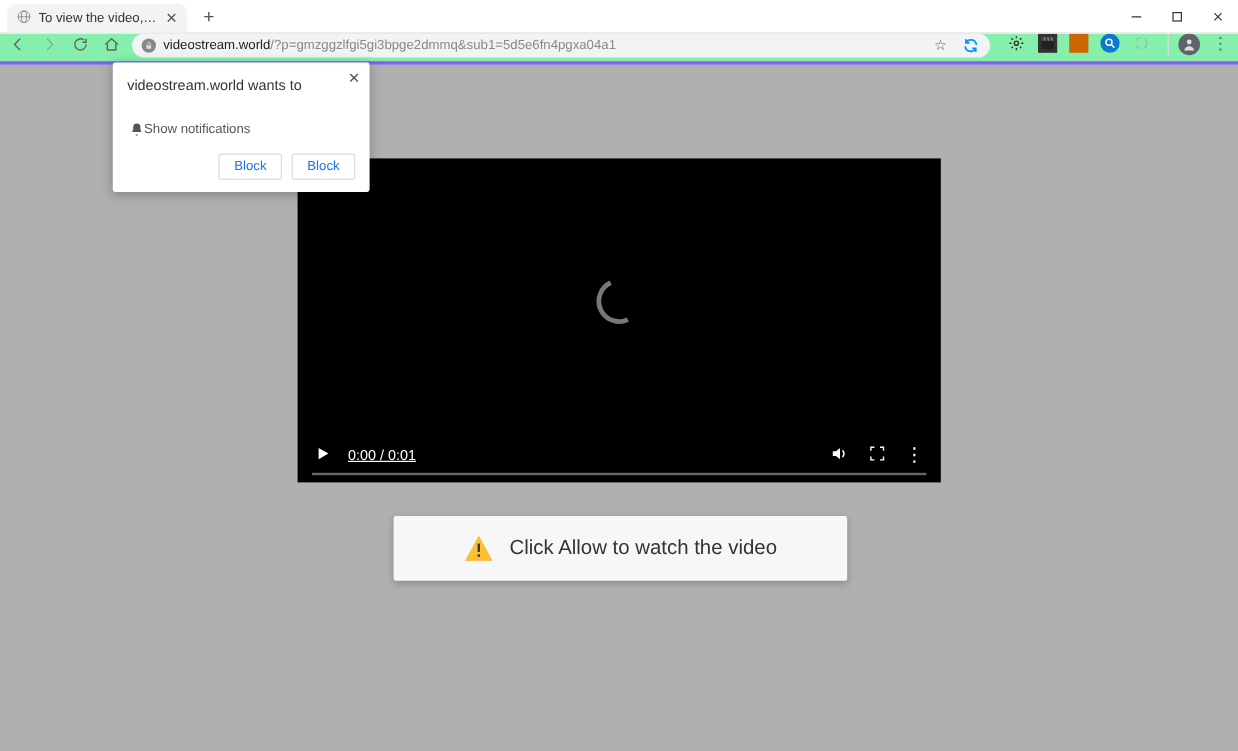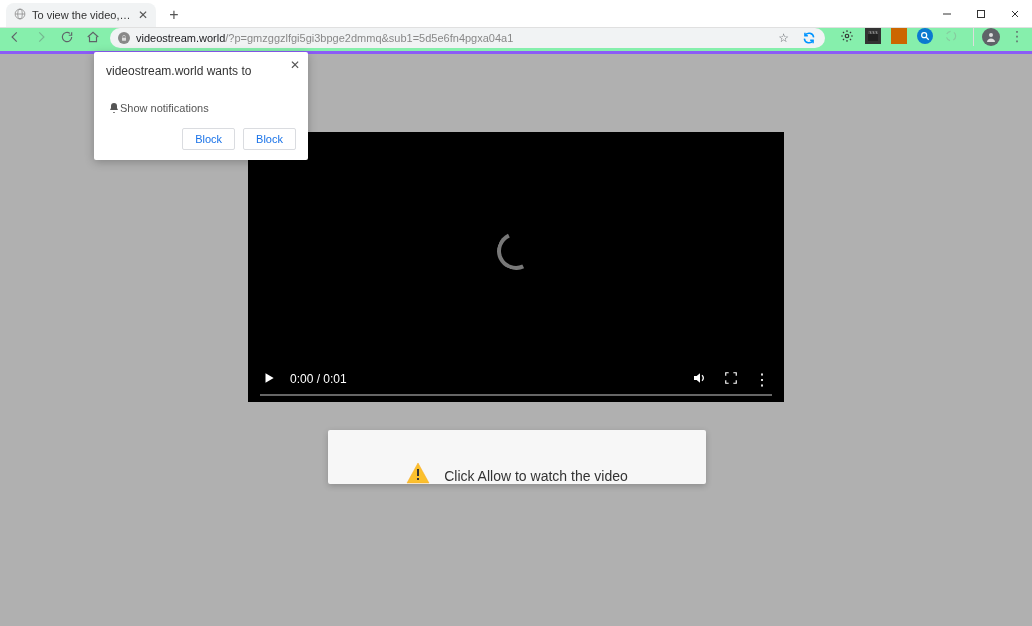--- a/index.html
+++ b/index.html
@@ -190,46 +190,46 @@
       right: 0;
       bottom: 0;
       height: 46px;
       display: flex;
       align-items: center;
       padding: 0 14px;
       color: #fff;
       font-size: 12px;
     }
     .vplay { margin-right: 14px; cursor:pointer; }
-    .vtime { flex: 0 0 auto; }
+    .vtime { flex: 0 0 auto; text-decoration: underline; }
     .vspace { flex: 1; }
     .vicon { margin-left: 16px; cursor:pointer; }
     .vprogress {
       position: absolute;
       bottom: 6px;
       left: 12px;
       right: 12px;
       height: 2px;
       background: rgba(255,255,255,0.4);
     }
     .banner {
       position: absolute;
       left: 328px;
       top: 376px;
       width: 378px;
       height: 54px;
       background: #f7f7f7;
       border-radius: 2px;
       box-shadow: 0 2px 6px rgba(0,0,0,0.2);
       display: flex;
-      align-items: flex-end;
+      align-items: center;
       justify-content: center;
       gap: 14px;
       color: #333;
-      font-size: 14px;
+      font-size: 17px;
     }
     .warn {
       width: 24px; height: 22px; position: relative;
     }
     .warn svg { width: 100%; height: 100%; }
     
     .permpop {
       position: absolute;
       left: 94px;
       top: 52px;

